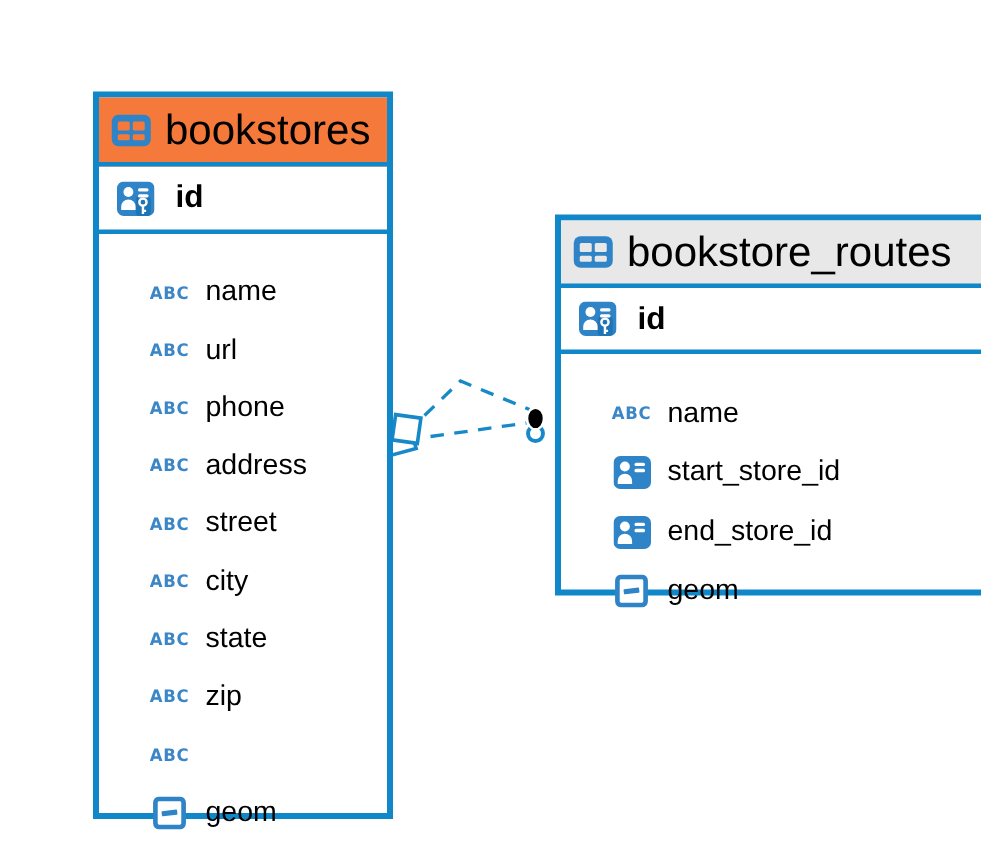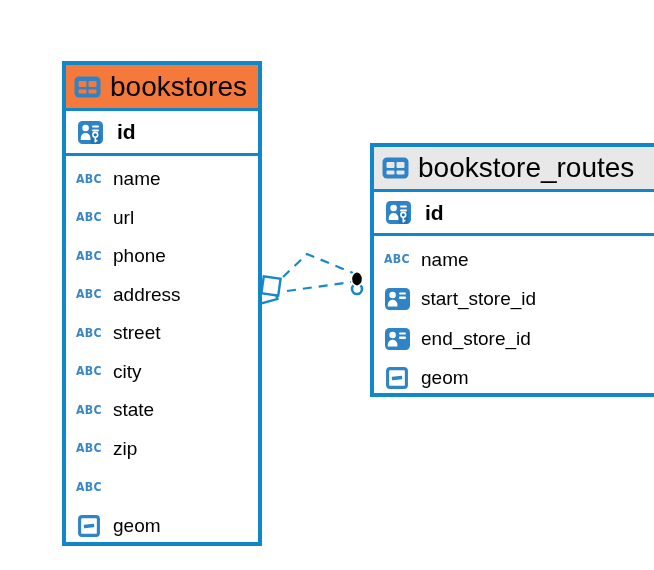--- a/index.html
+++ b/index.html
@@ -35,21 +35,21 @@
 
   .idrow{
     display:flex;align-items:center;gap:9px;
     box-sizing:border-box;
     height:45px;padding:0 6px;
     border-bottom:3px solid #0F87C8;
     font-weight:bold;font-size:21px;color:#000;
   }
   .entity.routes .idrow{height:44px;}
 
-  .fields{padding-top:4px;}
+  .fields{padding-top:20px;margin-left:24px;}
   .row{
     display:flex;align-items:center;gap:6px;
     box-sizing:border-box;
     height:38.5px;padding:0 4px 0 5px;
     font-size:19px;color:#000;
   }
   .entity.routes .row{height:39.5px;}
 
   .icon-box{
     width:36px;flex:0 0 36px;

